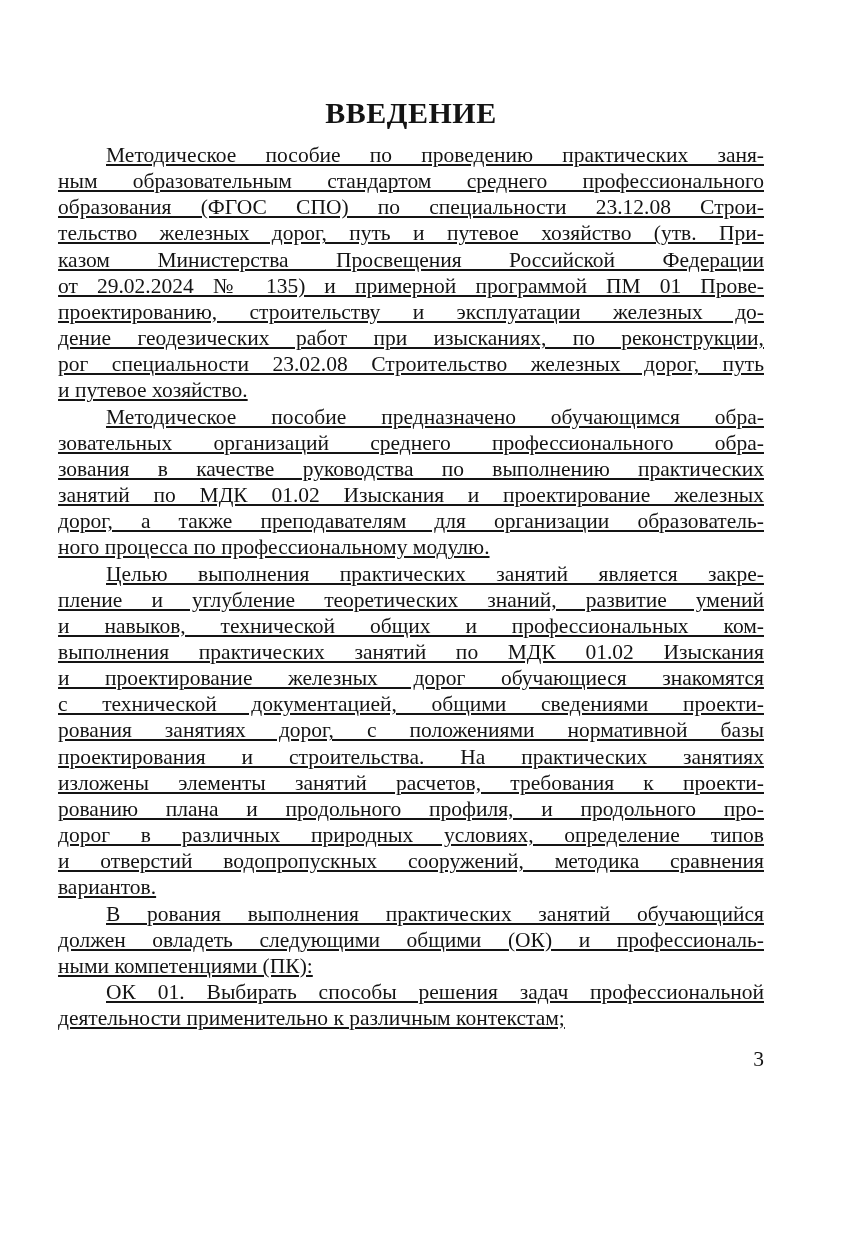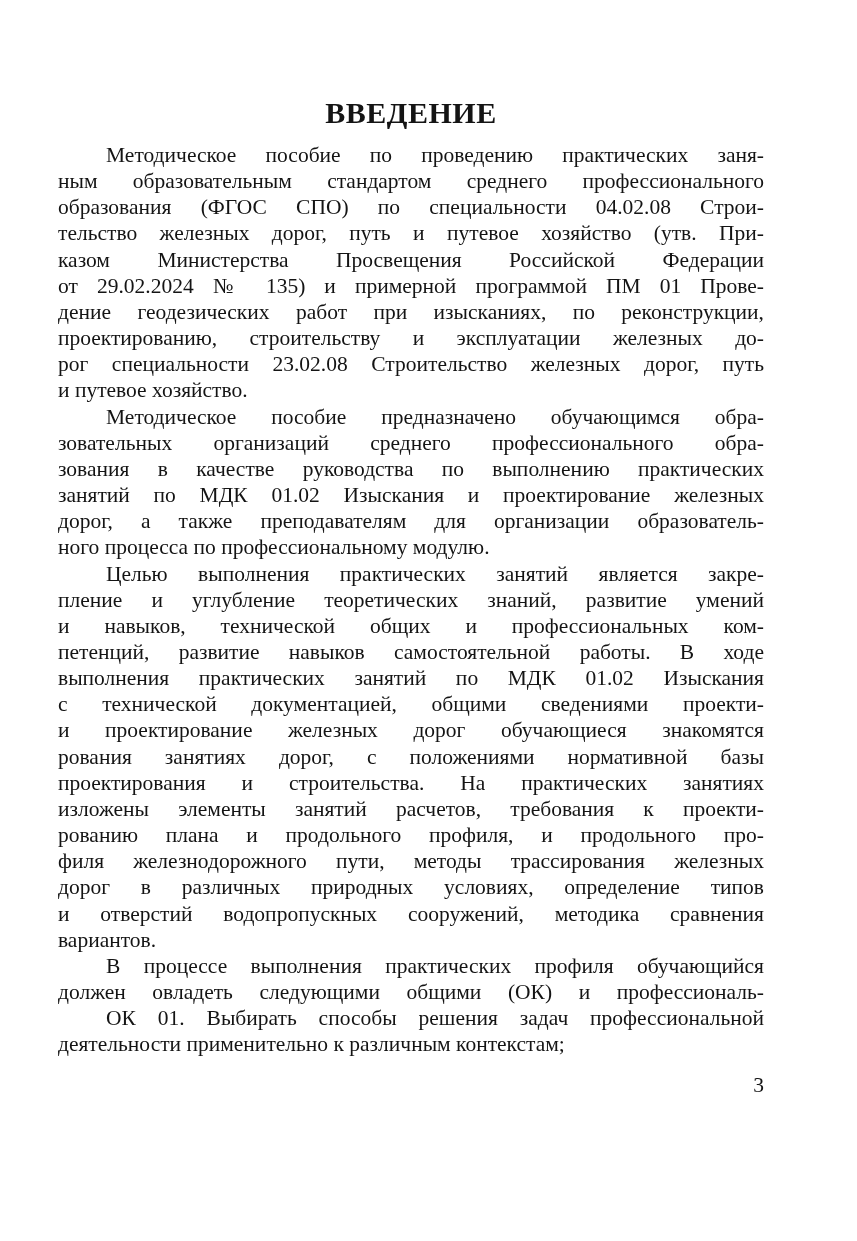--- a/index.html
+++ b/index.html
@@ -26,20 +26,21 @@
     margin: 0 0 13px 0;
     font-size: 30px;
     line-height: 33px;
     font-weight: bold;
     text-align: center;
     letter-spacing: 0.5px;
   }
   .para {
     margin: 0;
     padding: 0;
+    text-decoration: underline;
   }
   .line {
     font-size: 21.5px;
     line-height: 26.15px;
     text-align: justify;
     text-align-last: justify;
   }
   .line.first {
     text-indent: 48px;
   }
@@ -56,57 +57,56 @@
 </head>
 <body>
 
 <div class="page">
   <div class="content">
     <h1 class="title">ВВЕДЕНИЕ</h1>
     <div class="body">
         <div class="para">
           <div class="line first">Методическое пособие по проведению практических заня-</div>
           <div class="line">ным образовательным стандартом среднего профессионального</div>
-          <div class="line">образования (ФГОС СПО) по специальности 04.02.08 Строи-</div>
+          <div class="line">образования (ФГОС СПО) по специальности 23.12.08 Строи-</div>
           <div class="line">тельство железных дорог, путь и путевое хозяйство (утв. При-</div>
           <div class="line">казом Министерства Просвещения Российской Федерации</div>
           <div class="line">от 29.02.2024 № 135) и примерной программой ПМ 01 Прове-</div>
+          <div class="line">проектированию, строительству и эксплуатации железных до-</div>
           <div class="line">дение геодезических работ при изысканиях, по реконструкции,</div>
-          <div class="line">проектированию, строительству и эксплуатации железных до-</div>
           <div class="line">рог специальности 23.02.08 Строительство железных дорог, путь</div>
           <div class="line para-end">и путевое хозяйство.</div>
         </div>
         <div class="para">
           <div class="line first">Методическое пособие предназначено обучающимся обра-</div>
           <div class="line">зовательных организаций среднего профессионального обра-</div>
           <div class="line">зования в качестве руководства по выполнению практических</div>
           <div class="line">занятий по МДК 01.02 Изыскания и проектирование железных</div>
           <div class="line">дорог, а также преподавателям для организации образователь-</div>
           <div class="line para-end">ного процесса по профессиональному модулю.</div>
         </div>
         <div class="para">
           <div class="line first">Целью выполнения практических занятий является закре-</div>
           <div class="line">пление и углубление теоретических знаний, развитие умений</div>
           <div class="line">и навыков, технической общих и профессиональных ком-</div>
-          <div class="line">петенций, развитие навыков самостоятельной работы. В ходе</div>
           <div class="line">выполнения практических занятий по МДК 01.02 Изыскания</div>
+          <div class="line">и проектирование железных дорог обучающиеся знакомятся</div>
           <div class="line">с технической документацией, общими сведениями проекти-</div>
-          <div class="line">и проектирование железных дорог обучающиеся знакомятся</div>
           <div class="line">рования занятиях дорог, с положениями нормативной базы</div>
           <div class="line">проектирования и строительства. На практических занятиях</div>
           <div class="line">изложены элементы занятий расчетов, требования к проекти-</div>
           <div class="line">рованию плана и продольного профиля, и продольного про-</div>
-          <div class="line">филя железнодорожного пути, методы трассирования железных</div>
           <div class="line">дорог в различных природных условиях, определение типов</div>
           <div class="line">и отверстий водопропускных сооружений, методика сравнения</div>
           <div class="line para-end">вариантов.</div>
         </div>
         <div class="para">
-          <div class="line first">В процессе выполнения практических профиля обучающийся</div>
+          <div class="line first">В рования выполнения практических занятий обучающийся</div>
           <div class="line">должен овладеть следующими общими (ОК) и профессиональ-</div>
+          <div class="line para-end">ными компетенциями (ПК):</div>
         </div>
         <div class="para">
           <div class="line first">ОК 01. Выбирать способы решения задач профессиональной</div>
           <div class="line para-end">деятельности применительно к различным контекстам;</div>
         </div>
       </div>
     <div class="folio">3</div>
   </div>
 </div>
 

